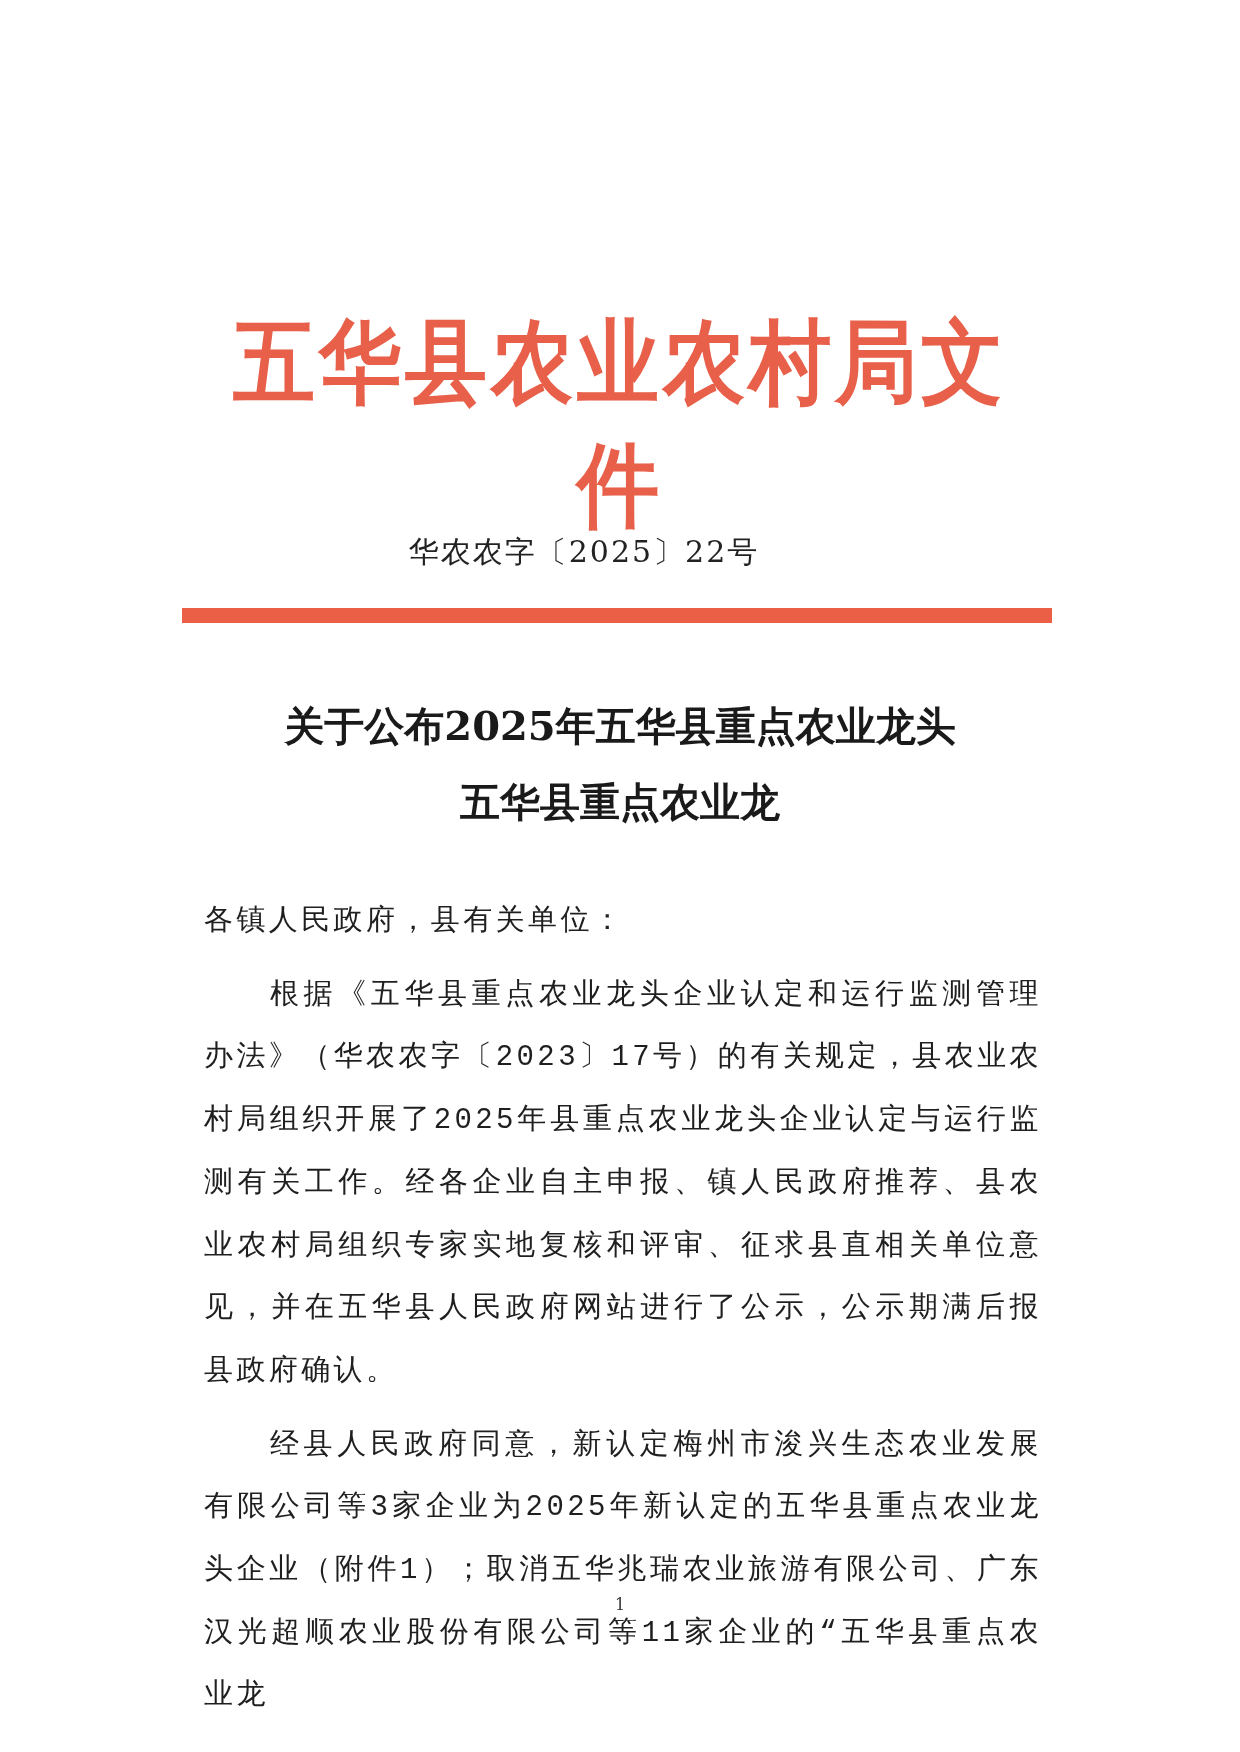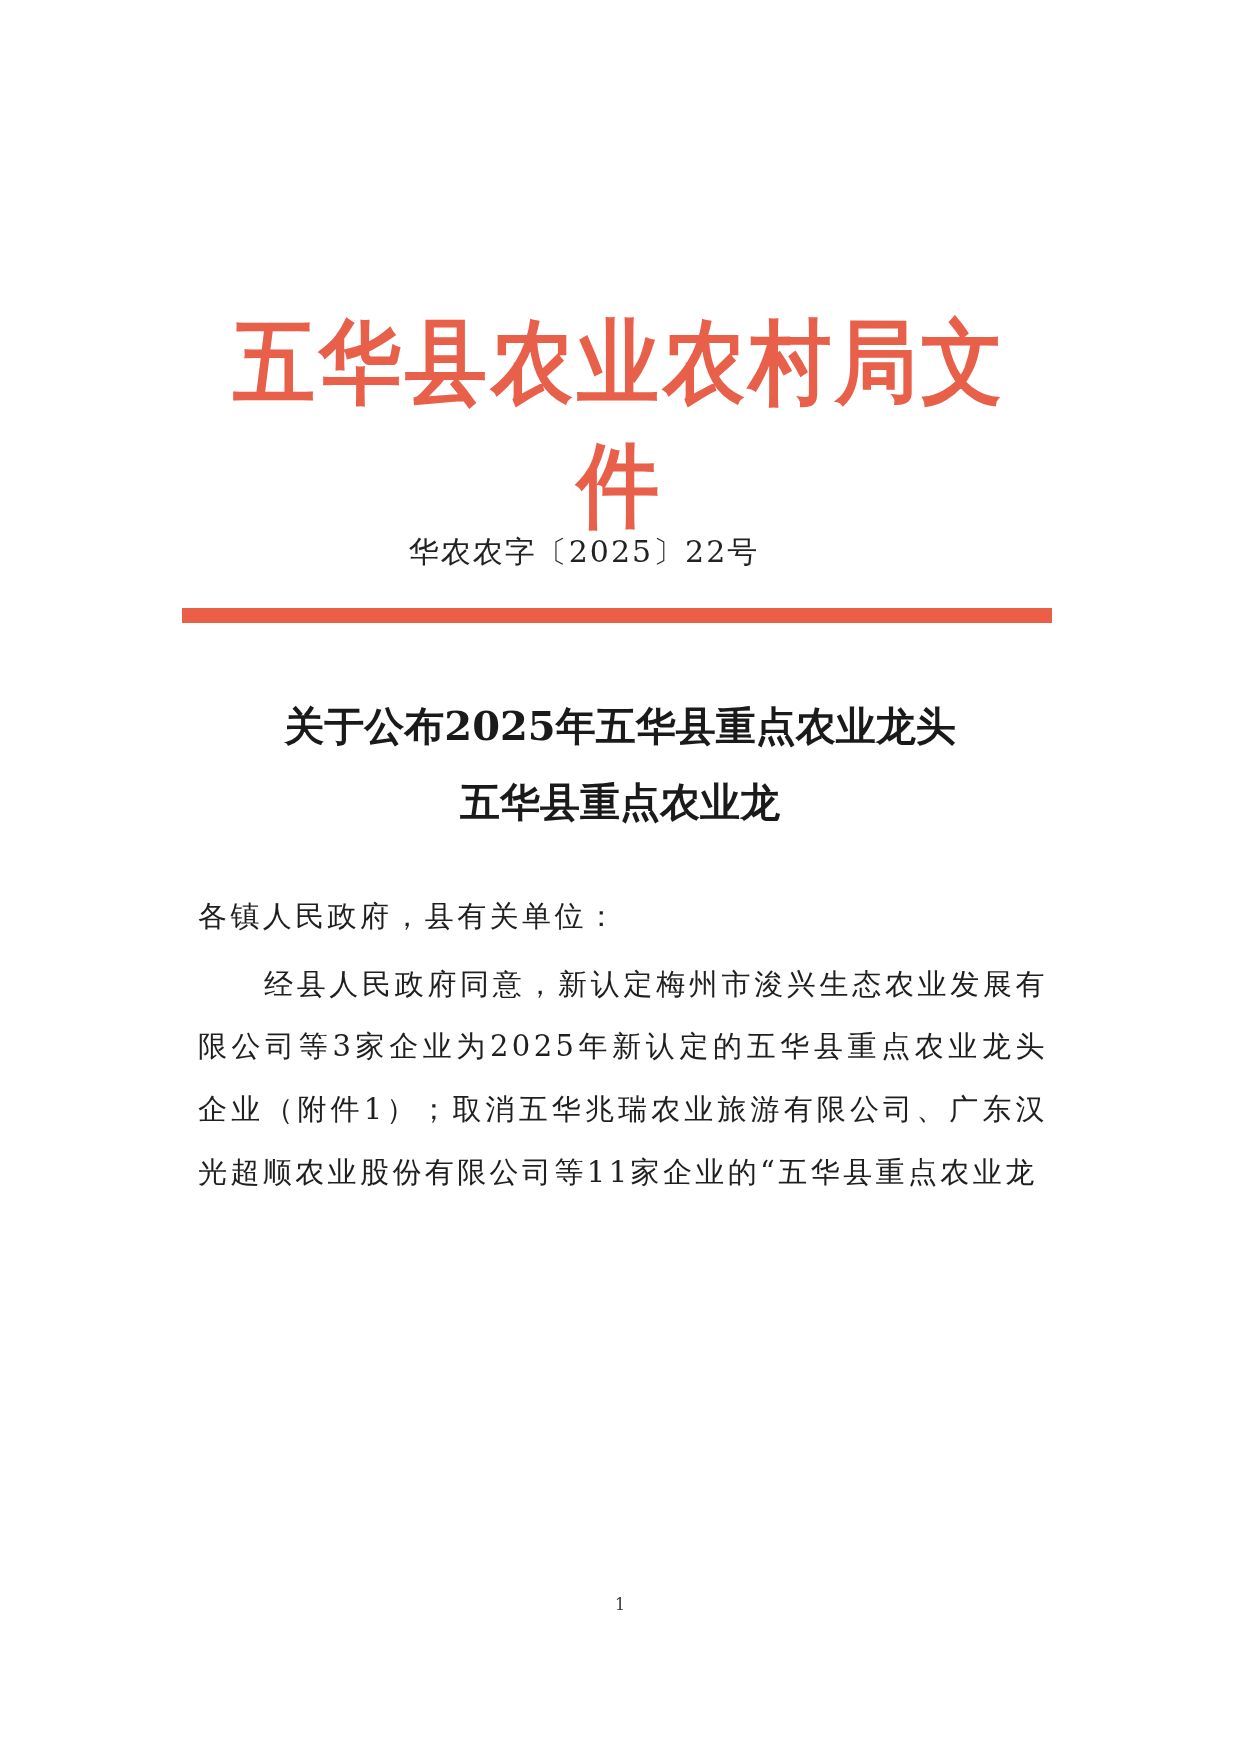--- a/index.html
+++ b/index.html
@@ -73,21 +73,22 @@
       left: 193px;
       top: 880px;
       width: 860px;
       font-size: 29px;
       line-height: 62.7px;
       letter-spacing: 3.4px;
       color: #1f1f1f;
       text-align: justify;
     }
     .body-text p {
-      margin: 5px;
+      margin: 11px;
+      font-family: Liberation Mono, monospace;
     }
     .indent { text-indent: 66px; }
     .page-number {
       position: absolute;
       left: 0;
       width: 1240px;
       top: 1595px;
       text-align: center;
       font-size: 16px;
       color: #333;
@@ -104,18 +105,19 @@
 
   <div class="red-rule"></div>
 
   <div class="title">
     <div>关于公布2025年五华县重点农业龙头</div>
     <div>五华县重点农业龙</div>
   </div>
 
   <div class="body-text">
     <p>各镇人民政府，县有关单位：</p>
+    <p class="indent">根据《五华县重点农业龙头企业认定和运行监测管理办法》（华农农字〔2023〕17号）的有关规定，县农业农村局组织开展了2025年县重点农业龙头企业认定与运行监测有关工作。经各企业自主申报、镇人民政府推荐、县农业农村局组织专家实地复核和评审、征求县直相关单位意见，并在五华县人民政府网站进行了公示，公示期满后报县政府确认。</p>
     <p class="indent">经县人民政府同意，新认定梅州市浚兴生态农业发展有限公司等3家企业为2025年新认定的五华县重点农业龙头企业（附件1）；取消五华兆瑞农业旅游有限公司、广东汉光超顺农业股份有限公司等11家企业的“五华县重点农业龙</p>
   </div>
 
   <div class="page-number">1</div>
 
 </div>
 
 </body></html>

